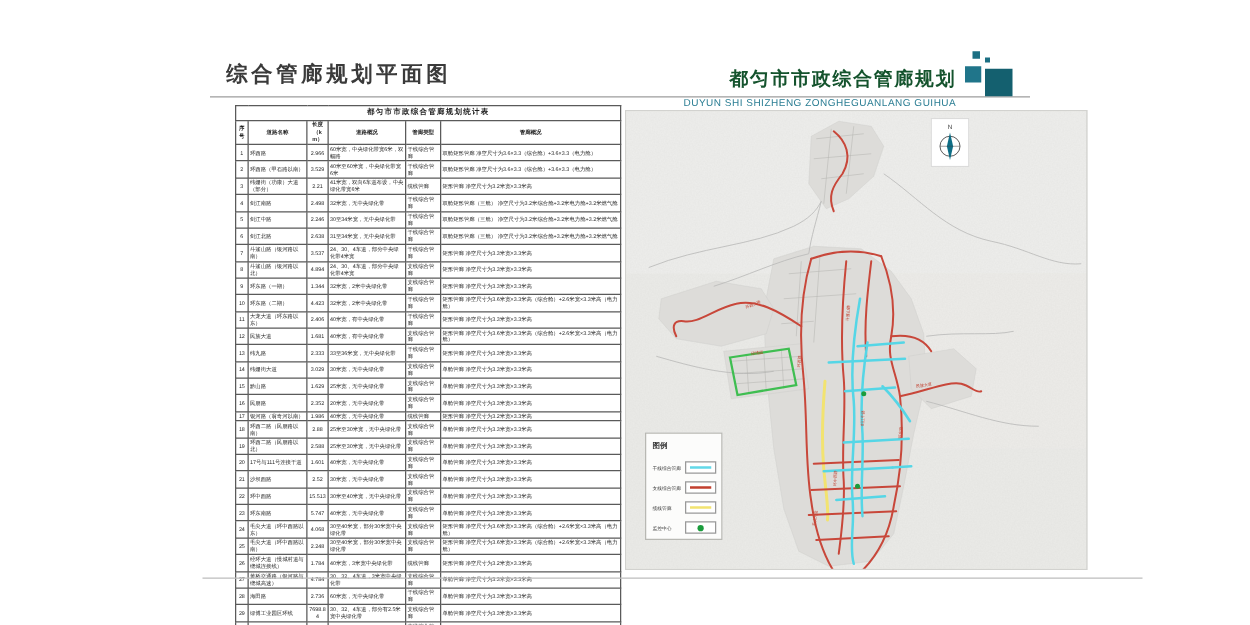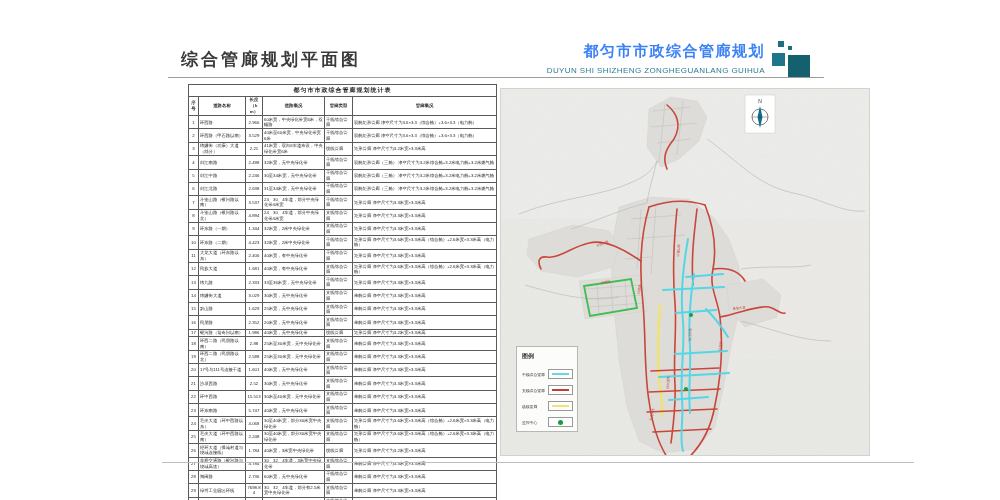--- a/index.html
+++ b/index.html
@@ -3,21 +3,21 @@
 <meta charset="utf-8">
 <style>
   html,body{margin:0;padding:0;}
   body{width:1000px;height:500px;position:relative;background:#ffffff;
        font-family:"Liberation Sans","DejaVu Sans",sans-serif;overflow:hidden;}
   
   .sheet-title{position:absolute;left:181px;top:48px;font-size:17px;font-weight:bold;
                color:#3a3a3a;letter-spacing:3px;font-family:Liberation Mono, monospace;}
   .header-rule{position:absolute;left:168px;top:77px;width:656px;height:1px;background:#9d9d9d;}
   .brand{position:absolute;left:460px;top:42px;width:305px;text-align:right;color:#19718a;}
-  .brand-cn{font-size:15px;font-weight:bold;letter-spacing:1.5px;color:#3b82f6;}
+  .brand-cn{font-size:15px;font-weight:bold;letter-spacing:1.5px;color:#14532d;margin-top:12px;}
   .brand-en{font-size:8px;letter-spacing:.4px;margin-top:5px;color:#2a7d93;}
   .brand-squares{position:absolute;left:772px;top:41px;width:46px;height:44px;}
   .sq{position:absolute;background:#1b6f83;}
   .sq.s1{left:6px;top:0;width:6px;height:6px;}
   .sq.s2{left:16px;top:5px;width:4px;height:4px;}
   .sq.s3{left:0;top:12px;width:13px;height:13px;background:#20758a;}
   .sq.s4{left:16px;top:14px;width:22px;height:22px;background:#14606f;}
   
   .stat-table{position:absolute;left:188px;top:84px;width:308px;border-collapse:collapse;
               table-layout:fixed;background:#fff;}

